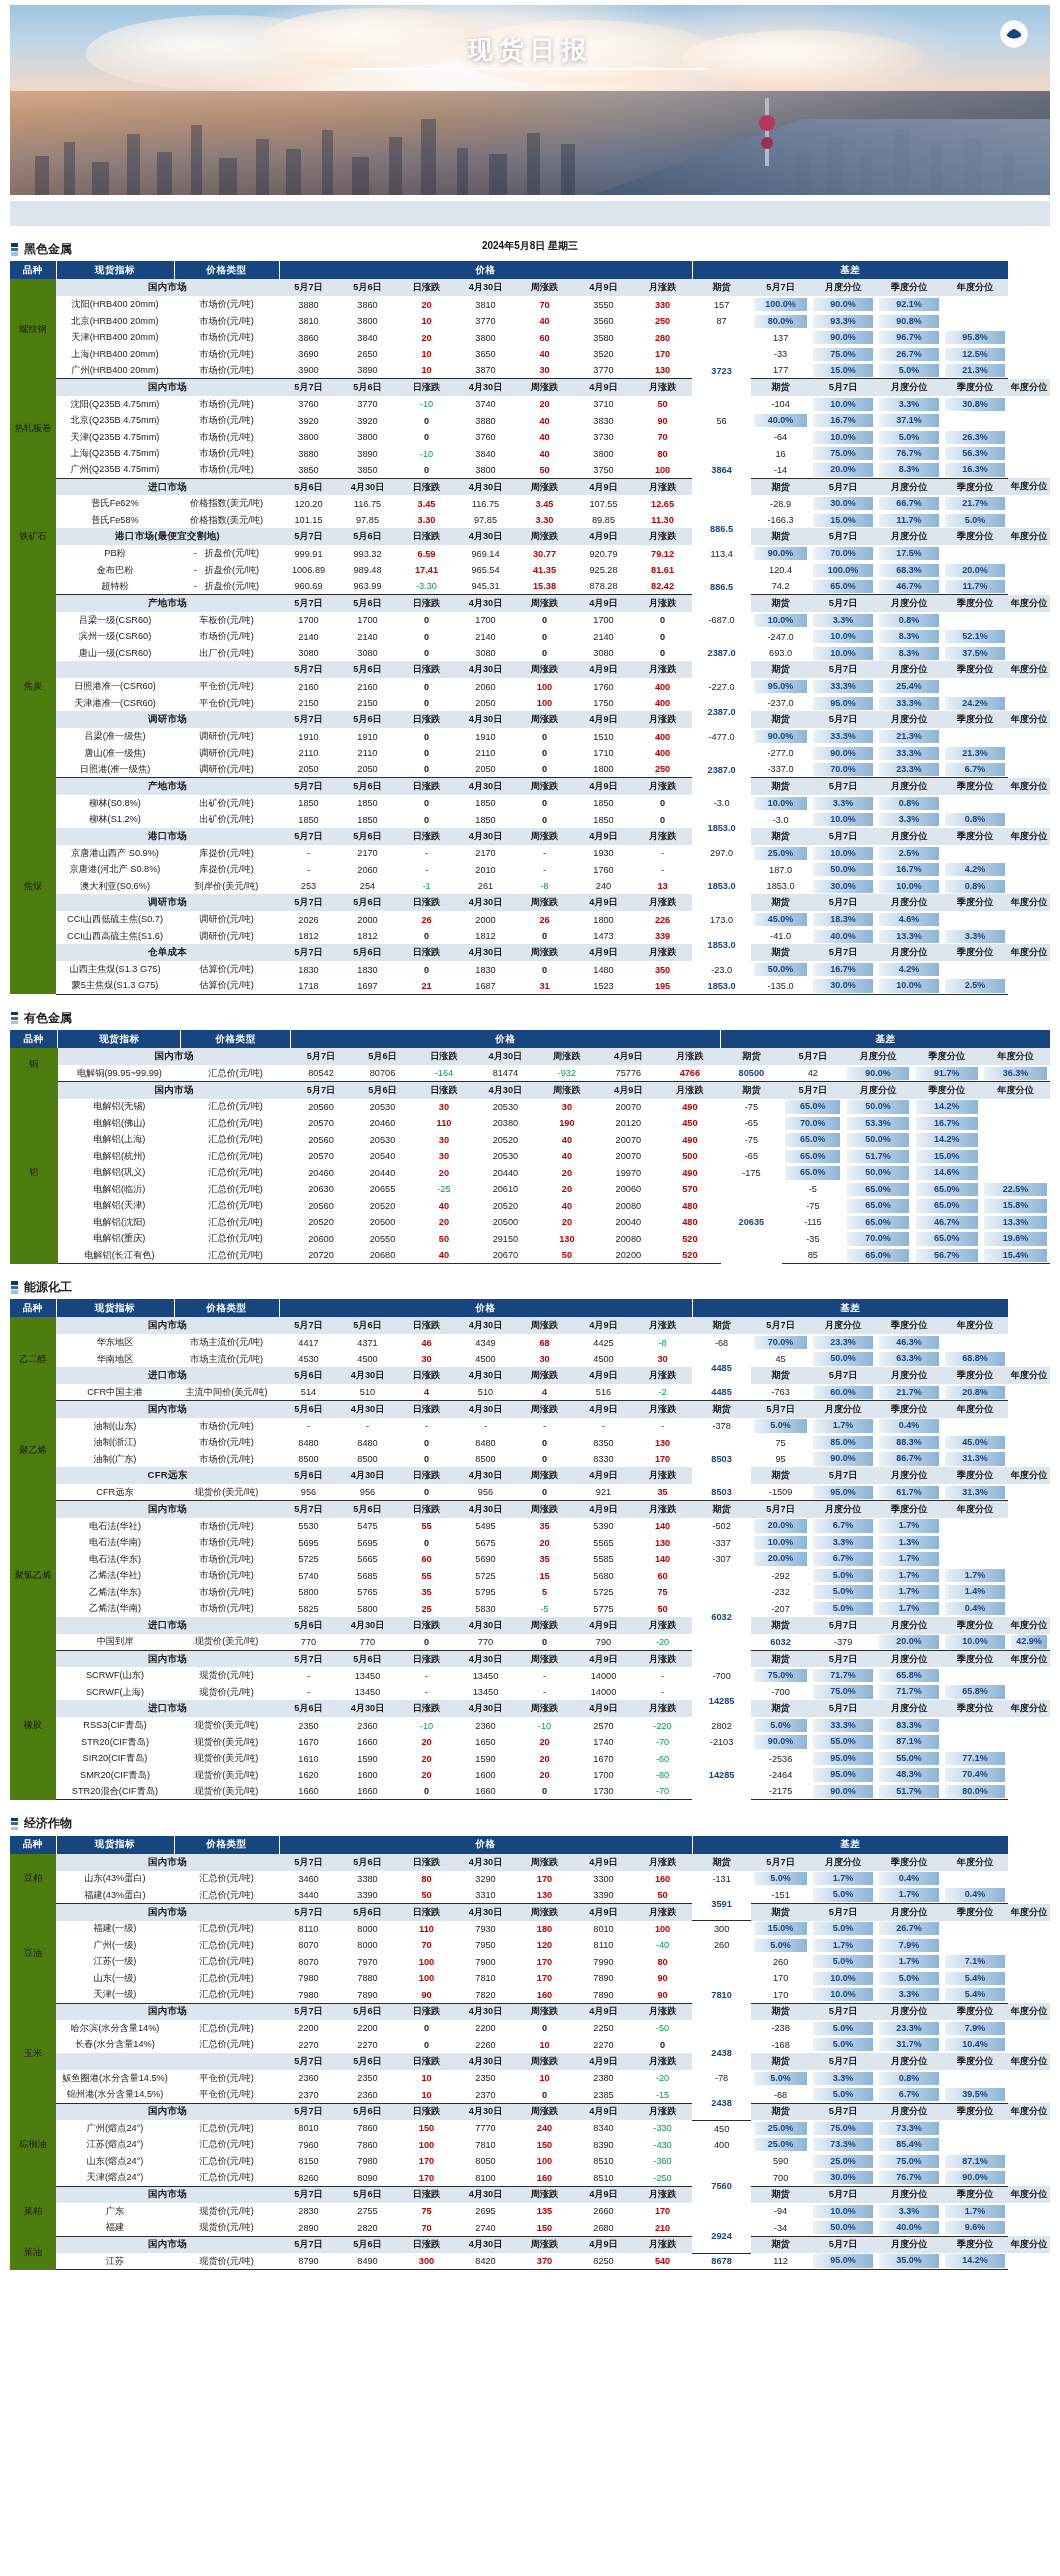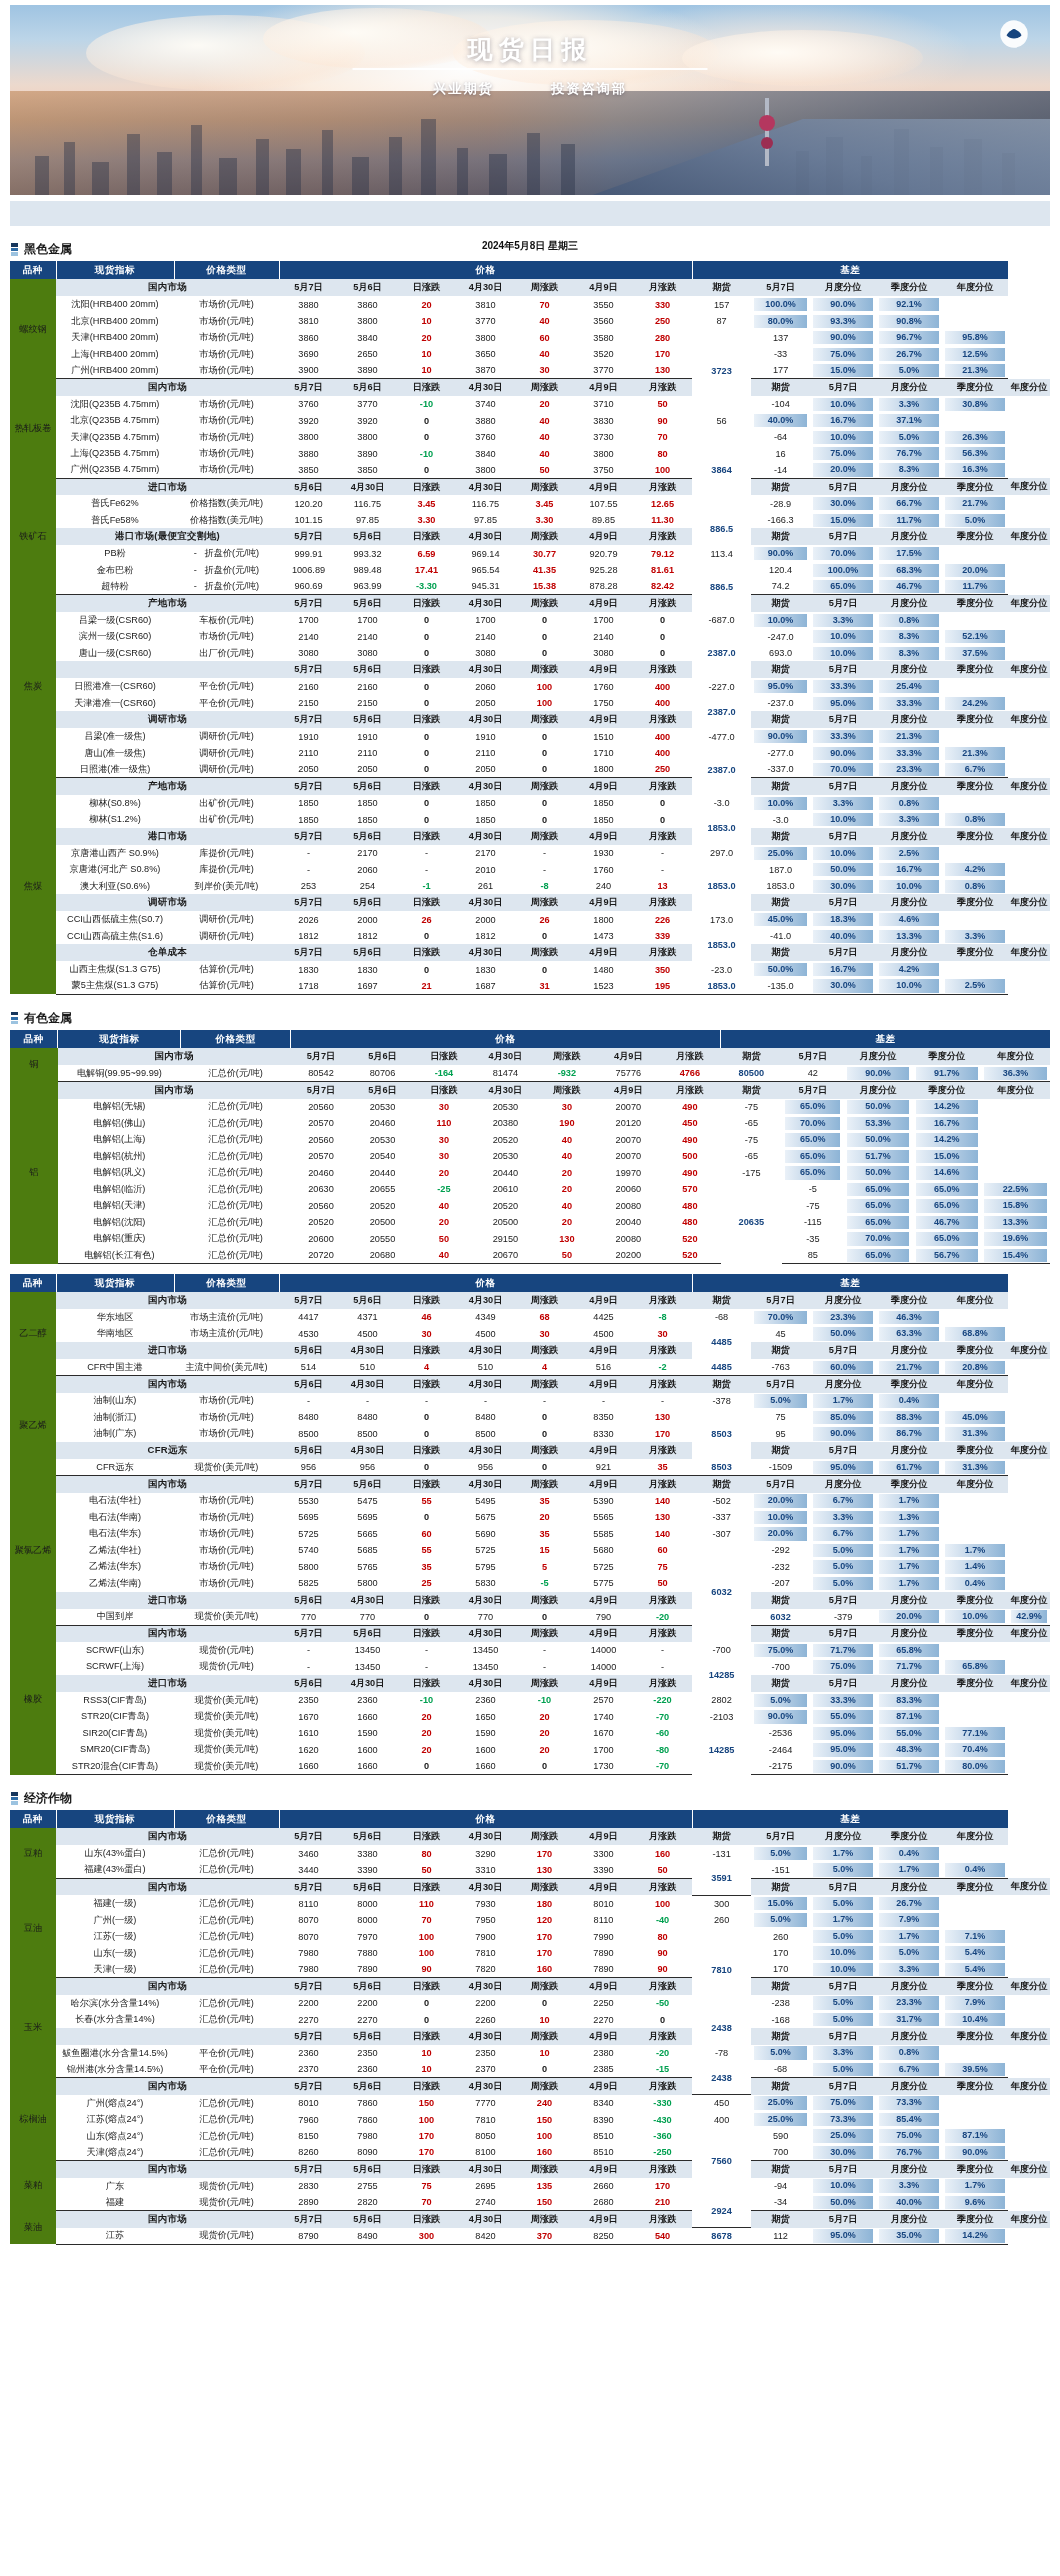--- a/index.html
+++ b/index.html
@@ -117,21 +117,21 @@
   .kind {
     font-size:9.2px; text-align:center; vertical-align:middle; color:#1a1a1a;
     background:#4d7c0f;
   }
   td.cell {
     height:16.5px; font-size:9.2px; text-align:center; color:#1a1a1a;
     white-space:nowrap; overflow:hidden;
   }
   td.cell.ind   { text-align:center; }
   td.cell.up    { color:#c00000; font-weight:bold; }
-  td.cell.down  { color:#00a050; font-weight:bold;text-align:center; }
+  td.cell.down  { color:#00a050; font-weight:normal;text-align:center; }
   td.cell.zero  { color:#1a1a1a; font-weight:bold; }
   td.cell.fut   { color:#17457f; font-weight:bold; vertical-align:middle; }
   td.cell.pct {
     color:#17457f; font-weight:bold; font-size:9px;
   }
   td.cell.pct span.fill {
     display:block; height:13.3px; line-height:13.3px; margin:1.3px 3.2px;
     background:linear-gradient(90deg,#eaf1f8 0%, #b8cfe5 55%, #8db4d6 100%);
   }
   tr.grp-end td { border-bottom:1px solid #2b2b2b; }
@@ -179,25 +179,20 @@
     </div>
 
     <svg class="hero-logo" viewBox="0 0 48 48">
       <circle cx="24" cy="24" r="22" fill="#ffffff" opacity="0.92"></circle>
       <path d="M12 26c6-12 18-12 24 0-6 7-18 7-24 0z" fill="#17457f"></path>
       <circle cx="24" cy="20" r="4" fill="#17457f"></circle>
     </svg>
 
     <div class="hero-title">现货日报</div>
     <div class="hero-rule"></div>
-    <div class="hero-sub">
-      <span>兴业期货</span>
-      <span class="gap"></span>
-      <span>投资咨询部</span>
-    </div>
   </div>
 
   <div class="datebar">
     <div class="d">2024年5月8日  星期三</div>
   </div>
 
   <div id="sections-root">
       <div class="sec">
         <div class="sec-title">
           <span class="sec-mark">
@@ -1390,20 +1385,28 @@
                 <span class="fill">56.7%</span>
               </td>
               <td class="cell pct">
                 <span class="fill">15.4%</span>
               </td>
             </tr>
           </tbody>
         </table>
       </div>
       <div class="sec">
+        <div class="sec-title">
+          <span class="sec-mark">
+            <i></i>
+            <i></i>
+            <i></i>
+          </span>
+          <span>能源化工</span>
+        </div>
         <table class="grid">
           <colgroup>
             <col class="c-kind">
             <col class="c-ind">
             <col class="c-ptype">
             <col class="c-p">
             <col class="c-p">
             <col class="c-p">
             <col class="c-p">
             <col class="c-p">

